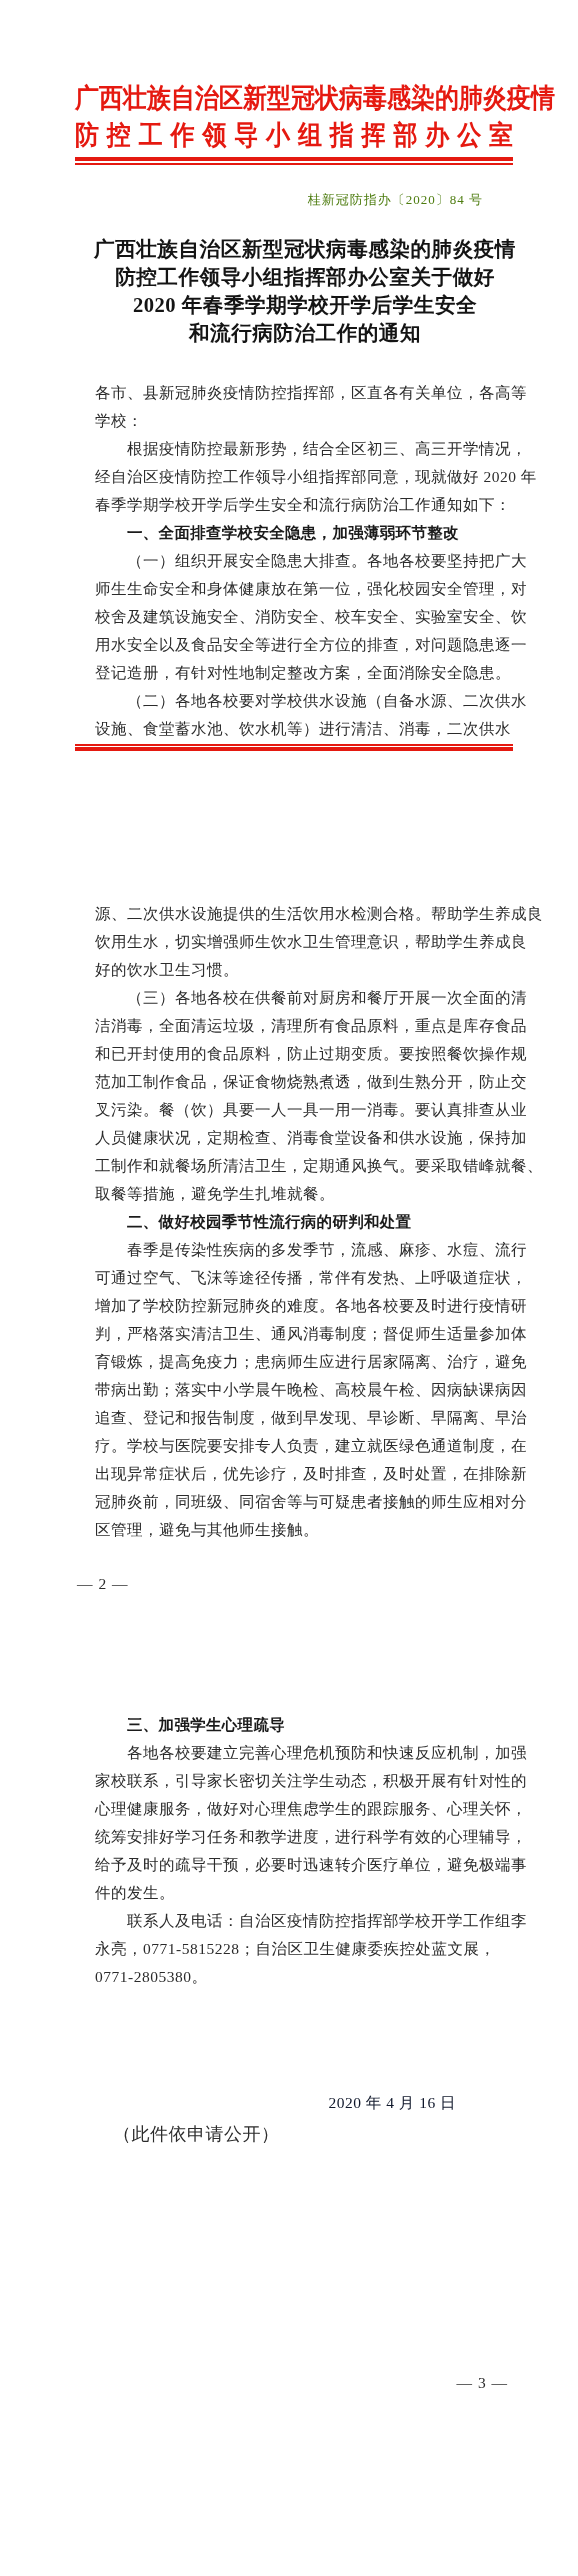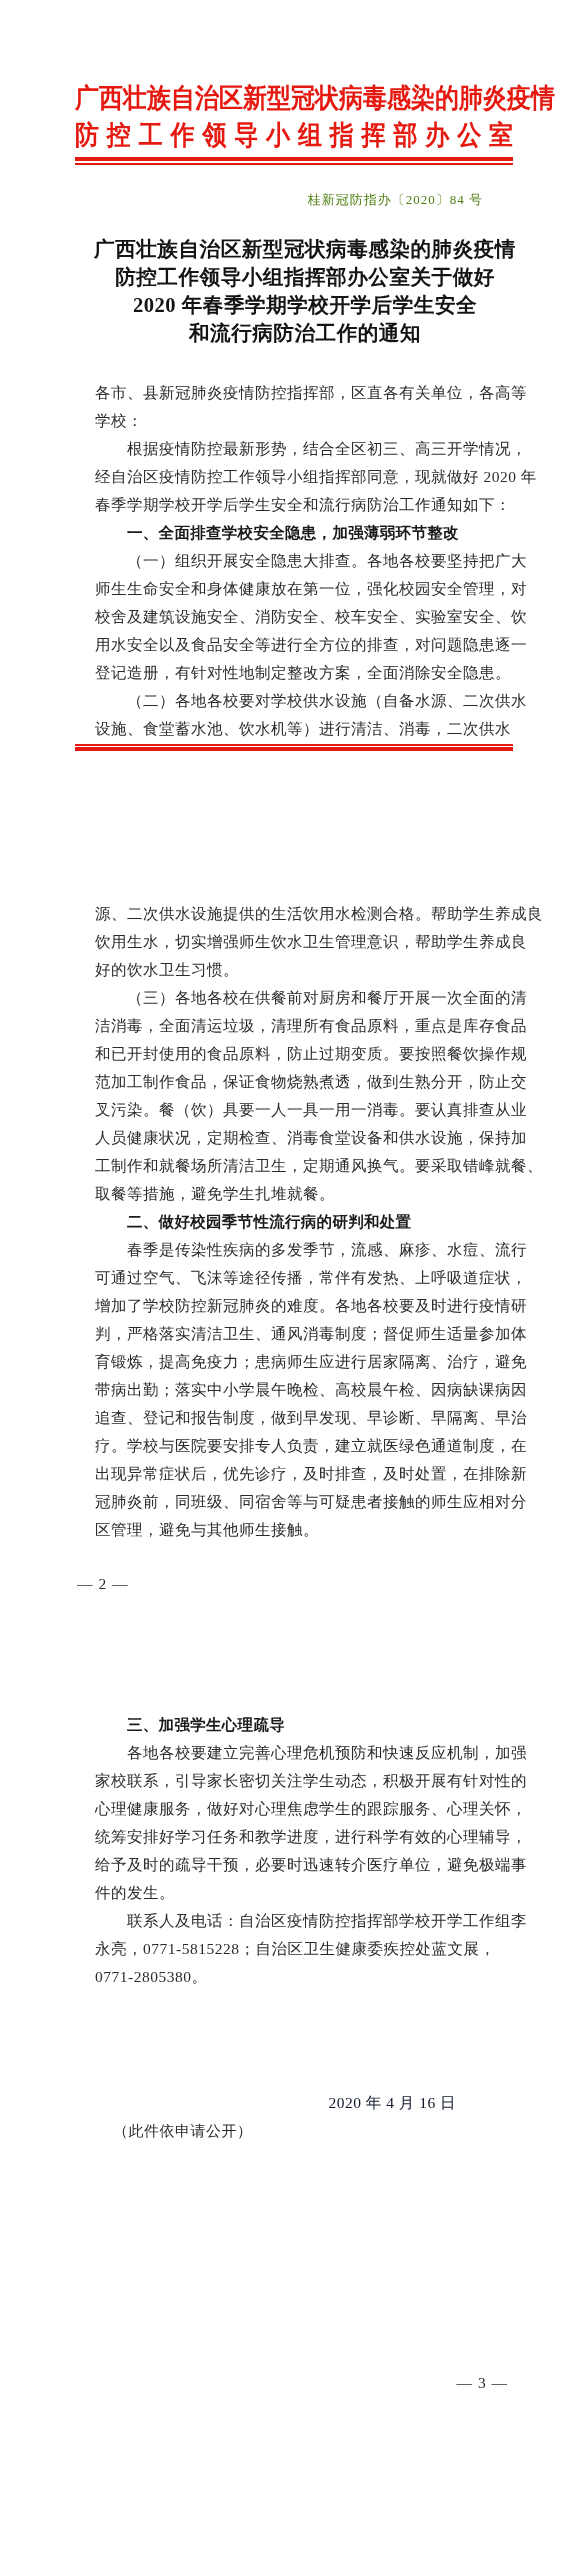--- a/index.html
+++ b/index.html
@@ -35,21 +35,21 @@
     height:28px;line-height:28px;font-size:15.5px;letter-spacing:0.5px;
     white-space:nowrap;color:#2b2b2b;
   }
   .bodyline.ind{text-indent:32px;}
   .bodyline.h{
     font-family:Liberation Serif, serif;
     font-weight:bold;color:#1b1b1b;letter-spacing:0.3px;
   }
   .pageno{font-size:15.5px;color:#2b2b2b;letter-spacing:1px;white-space:nowrap;}
   .date-line{font-size:15.5px;color:#0f172a;letter-spacing:0.5px;white-space:nowrap;}
-  .note-line{font-size:15px;color:#2b2b2b;letter-spacing:0.5px;white-space:nowrap;}
+  .note-line{font-size:18px;color:#2b2b2b;letter-spacing:0.5px;white-space:nowrap;}
 </style>
 </head>
 <body>
 
 <div class="abs letterhead">
   <div class="lh-line char-justify">
       <span>广</span>
       <span>西</span>
       <span>壮</span>
       <span>族</span>

